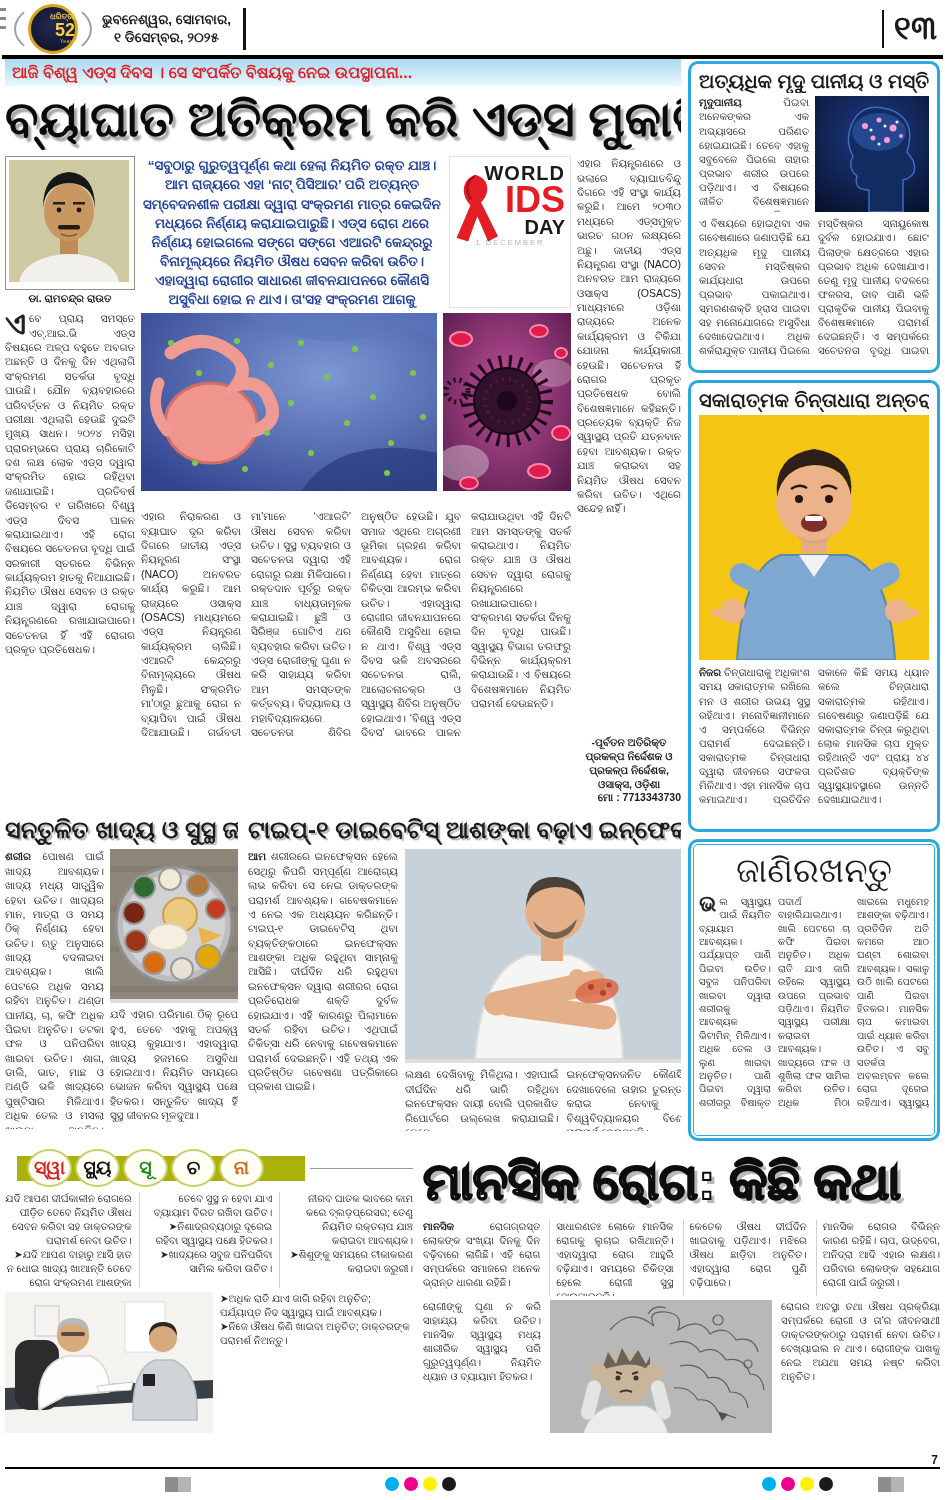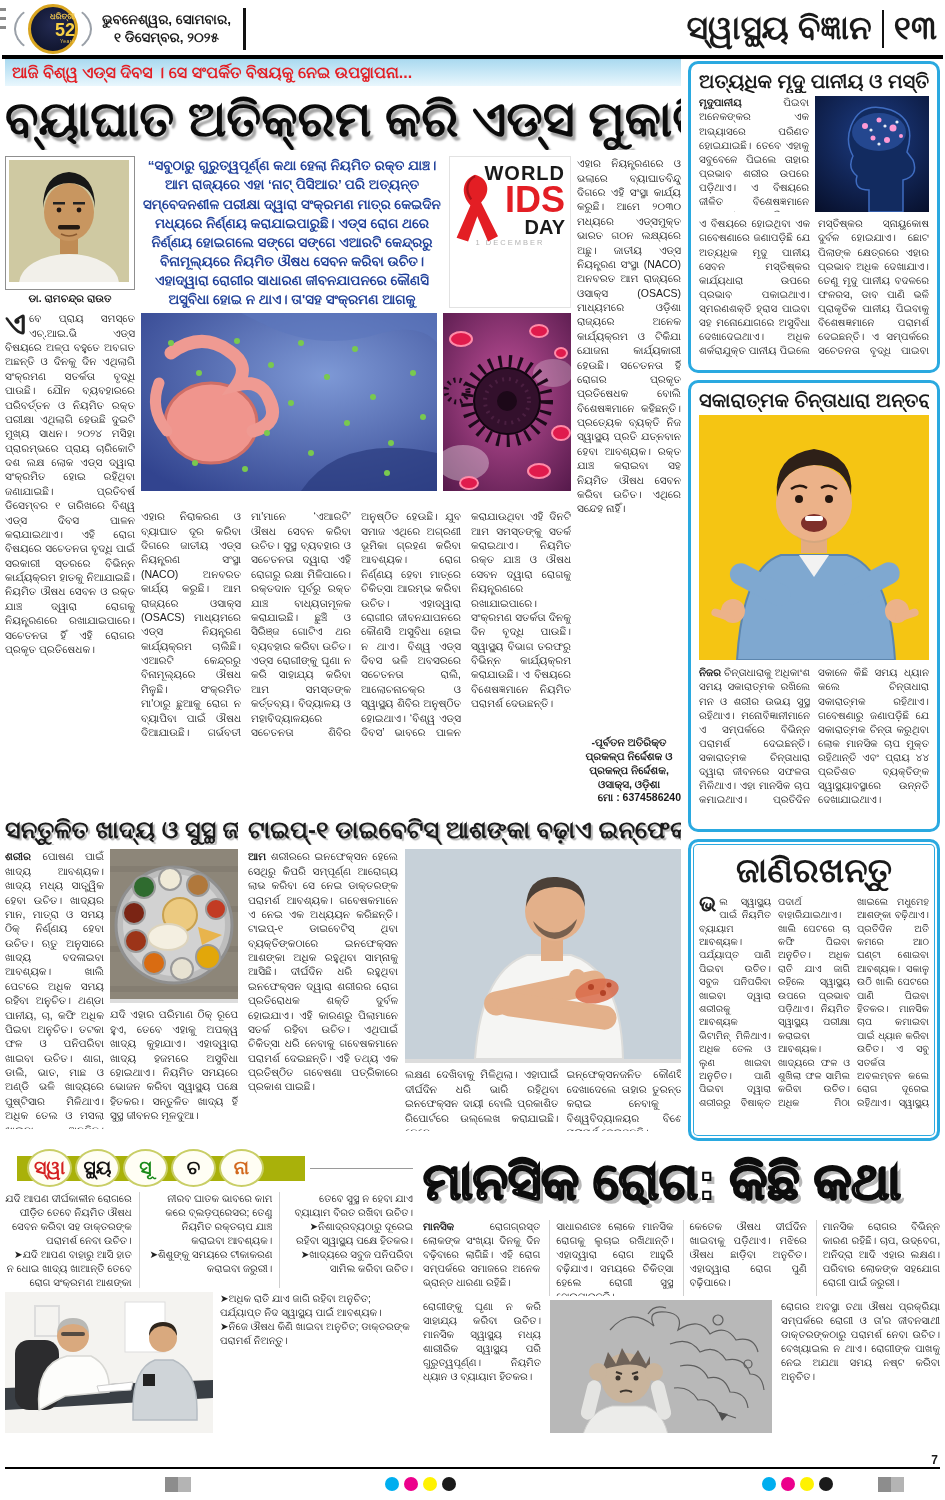--- a/index.html
+++ b/index.html
@@ -79,21 +79,21 @@
   
   .sb-box { border:3px solid #2aa9e0; border-radius:10px; background:#fff; padding:6px 8px; overflow:hidden; }
   .sb-headline { font-size:19.5px; font-weight:bold; text-align:center; line-height:1.2; white-space:nowrap; overflow:hidden; margin-bottom:3px; }
   .sb1 { height:312px; }
   .sb1-top { display:flex; gap:6px; }
   .sb1-top .bodytext { width:110px; flex:none; height:116px; font-size:10.3px; }
   .sb1-cols { margin-top:5px; height:142px; column-count:2; column-gap:8px; font-size:10.3px; }
   .sb2 { height:452px; }
   .sb2-cols { margin-top:6px; height:148px; column-count:2; column-gap:8px; font-size:10.3px; }
   .sb3 { height:302px; box-shadow:inset 0 0 0 2px #fff, inset 0 0 0 3px #2aa9e0; }
-  .sb3-headline { font-size:34px; font-weight:700; text-align:center; line-height:1.2; white-space:nowrap; overflow:hidden; margin:2px 0 4px; }
+  .sb3-headline { font-size:34px; font-weight:400; text-align:center; line-height:1.2; white-space:nowrap; overflow:hidden; margin:2px 0 4px; }
   .sb3-cols { height:218px; column-count:3; column-gap:7px; font-size:9.8px; }
 
   
   .bottom-row { display:flex; gap:10px; padding:8px 5px 0; height:292px; overflow:hidden; }
   .hi-sec { width:408px; flex:none; }
   .hi-bar { position:relative; height:38px; margin-bottom:5px; }
   .hi-bar-bg { position:absolute; left:12px; top:7px; width:288px; height:25px; background:#a9b10a; }
   .hi-rule { position:absolute; left:305px; right:0; top:19px; height:1px; background:#9a9a9a; }
   .hi-ovals { position:absolute; left:22px; top:0; display:flex; gap:3px; }
   .hi-oval { width:45px; height:38px; background:#fffef4; border:2px solid #c9ce66; border-radius:50%; display:flex; align-items:center; justify-content:center; font-size:19px; font-weight:800; }
@@ -140,21 +140,20 @@
         <span class="logo-num">52</span>
         <span class="logo-years">Years</span>
       </div>
     </div>
     <div class="dateline">
       <div>ଭୁବନେଶ୍ୱର, ସୋମବାର,</div>
       <div>୧ ଡିସେମ୍ବର, ୨୦୨୫</div>
     </div>
     <div class="mast-divider"></div>
     <div class="mast-right">
-      <span class="section-title">ସ୍ୱାସ୍ଥ୍ୟ ବିଜ୍ଞାନ</span>
       <span class="mast-vr"></span>
       <span class="page-no-odia">୧୩</span>
     </div>
   </div>
   <div class="mast-rule"></div>
 
   <div class="content">
 
     <div class="main-left">
 
@@ -266,21 +265,21 @@
               </svg>
             </div>
           </div>
 
           <div class="ma-body2 bodytext">ଏହାର ନିରାକରଣ ଓ ବ୍ୟାଘାତ ଦୂର କରିବା ଦିଗରେ ଜାତୀୟ ଏଡ୍ସ ନିୟନ୍ତ୍ରଣ ସଂସ୍ଥା (NACO) ଅନବରତ କାର୍ଯ୍ୟ କରୁଛି। ଆମ ରାଜ୍ୟରେ ଓସାକ୍ସ (OSACS) ମାଧ୍ୟମରେ ଏଡ୍ସ ନିୟନ୍ତ୍ରଣ କାର୍ଯ୍ୟକ୍ରମ ଚାଲିଛି। ଏଆରଟି କେନ୍ଦ୍ରରୁ ବିନାମୂଲ୍ୟରେ ଔଷଧ ମିଳୁଛି। ସଂକ୍ରମିତ ମା'ଠାରୁ ଛୁଆକୁ ରୋଗ ନ ବ୍ୟାପିବା ପାଇଁ ଔଷଧ ଦିଆଯାଉଛି। ଗର୍ଭବତୀ ମା'ମାନେ ‘ଏଆରଟି’ ଔଷଧ ସେବନ କରିବା ଉଚିତ। ସୁସ୍ଥ ବ୍ୟବହାର ଓ ସଚେତନତା ଦ୍ୱାରା ଏହି ରୋଗରୁ ରକ୍ଷା ମିଳିପାରେ। ରକ୍ତଦାନ ପୂର୍ବରୁ ରକ୍ତ ଯାଞ୍ଚ ବାଧ୍ୟତାମୂଳକ କରାଯାଇଛି। ଛୁଞ୍ଚି ଓ ସିରିଞ୍ଜ ଗୋଟିଏ ଥର ବ୍ୟବହାର କରିବା ଉଚିତ। ଏଡ୍ସ ରୋଗୀଙ୍କୁ ଘୃଣା ନ କରି ସାହାଯ୍ୟ କରିବା ଆମ ସମସ୍ତଙ୍କ କର୍ତ୍ତବ୍ୟ। ବିଦ୍ୟାଳୟ ଓ ମହାବିଦ୍ୟାଳୟରେ ସଚେତନତା ଶିବିର ଅନୁଷ୍ଠିତ ହେଉଛି। ଯୁବ ସମାଜ ଏଥିରେ ଅଗ୍ରଣୀ ଭୂମିକା ଗ୍ରହଣ କରିବା ଆବଶ୍ୟକ। ରୋଗ ନିର୍ଣ୍ଣୟ ହେବା ମାତ୍ରେ ଚିକିତ୍ସା ଆରମ୍ଭ କରିବା ଉଚିତ। ଏହାଦ୍ୱାରା ରୋଗୀର ଜୀବନଯାପନରେ କୌଣସି ଅସୁବିଧା ହୋଇ ନ ଥାଏ। ବିଶ୍ୱ ଏଡ୍ସ ଦିବସ ଭଳି ଅବସରରେ ସଚେତନତା ରାଲି, ଆଲୋଚନାଚକ୍ର ଓ ସ୍ୱାସ୍ଥ୍ୟ ଶିବିର ଅନୁଷ୍ଠିତ ହୋଇଥାଏ। ‘ବିଶ୍ୱ ଏଡ୍ସ ଦିବସ’ ଭାବରେ ପାଳନ କରାଯାଉଥିବା ଏହି ଦିନଟି ଆମ ସମସ୍ତଙ୍କୁ ସତର୍କ କରାଇଥାଏ। ନିୟମିତ ରକ୍ତ ଯାଞ୍ଚ ଓ ଔଷଧ ସେବନ ଦ୍ୱାରା ରୋଗକୁ ନିୟନ୍ତ୍ରଣରେ ରଖାଯାଇପାରେ। ସଂକ୍ରମଣ ସତର୍କତା ଦିନକୁ ଦିନ ବୃଦ୍ଧି ପାଉଛି। ସ୍ୱାସ୍ଥ୍ୟ ବିଭାଗ ତରଫରୁ ବିଭିନ୍ନ କାର୍ଯ୍ୟକ୍ରମ କରାଯାଉଛି। ଏ ବିଷୟରେ ବିଶେଷଜ୍ଞମାନେ ନିୟମିତ ପରାମର୍ଶ ଦେଉଛନ୍ତି।</div>
         </div>
 
         <div class="ma-right">
           <div class="bodytext grow">ଏହାର ନିୟନ୍ତ୍ରଣରେ ଓ ଭଲାରେ ବ୍ୟାଘାତବିନ୍ଦୁ ଦିଗରେ ଏହି ସଂସ୍ଥା କାର୍ଯ୍ୟ କରୁଛି। ଆମେ ୨୦୩୦ ମଧ୍ୟରେ ଏଡ୍ସମୁକ୍ତ ଭାରତ ଗଠନ ଲକ୍ଷ୍ୟରେ ଅଛୁ। ଜାତୀୟ ଏଡ୍ସ ନିୟନ୍ତ୍ରଣ ସଂସ୍ଥା (NACO) ଅନବରତ ଆମ ରାଜ୍ୟରେ ଓସାକ୍ସ (OSACS) ମାଧ୍ୟମରେ ଓଡ଼ିଶା ରାଜ୍ୟରେ ଅନେକ କାର୍ଯ୍ୟକ୍ରମ ଓ ଟିକିଯା ଯୋଜନା କାର୍ଯ୍ୟକାରୀ ହେଉଛି। ସଚେତନତା ହିଁ ରୋଗର ପ୍ରକୃତ ପ୍ରତିଷେଧକ ବୋଲି ବିଶେଷଜ୍ଞମାନେ କହିଛନ୍ତି। ପ୍ରତ୍ୟେକ ବ୍ୟକ୍ତି ନିଜ ସ୍ୱାସ୍ଥ୍ୟ ପ୍ରତି ଯତ୍ନବାନ ହେବା ଆବଶ୍ୟକ। ରକ୍ତ ଯାଞ୍ଚ କରାଇବା ସହ ନିୟମିତ ଔଷଧ ସେବନ କରିବା ଉଚିତ। ଏଥିରେ ସନ୍ଦେହ ନାହିଁ।</div>
           <div class="attribution">-ପୂର୍ବତନ ଅତିରିକ୍ତ ପ୍ରକଳ୍ପ ନିର୍ଦ୍ଦେଶକ ଓ ପ୍ରକଳ୍ପ ନିର୍ଦ୍ଦେଶକ, ଓସାକ୍ସ, ଓଡ଼ିଶା</div>
-          <div class="phone">ମୋ : 6374586240</div>
+          <div class="phone">ମୋ : 7713343730</div>
         </div>
       </div>
 
       <div class="row2">
         <div class="food-sec">
           <div class="sec-headline">ସନ୍ତୁଳିତ ଖାଦ୍ୟ ଓ ସୁସ୍ଥ ଜୀବନ</div>
           <div class="food-content">
             <div class="food-col1">
               <div class="bodytext">
                 <span class="leadword">ଶରୀର</span><span> ପୋଷଣ ପାଇଁ ଖାଦ୍ୟ ଆବଶ୍ୟକ। ଖାଦ୍ୟ ମଧ୍ୟ ସାତ୍ତ୍ୱିକ ହେବା ଉଚିତ। ଖାଦ୍ୟର ମାନ, ମାତ୍ରା ଓ ସମୟ ଠିକ୍ ନିର୍ଣ୍ଣୟ ହେବା ଉଚିତ। ଋତୁ ଅନୁସାରେ ଖାଦ୍ୟ ବଦଳାଇବା ଆବଶ୍ୟକ। ଖାଲି ପେଟରେ ଅଧିକ ସମୟ ରହିବା ଅନୁଚିତ। ଥଣ୍ଡା ପାନୀୟ, ଚା, କଫି ଅଧିକ ପିଇବା ଅନୁଚିତ। ତଟକା ଫଳ ଓ ପନିପରିବା ଖାଇବା ଉଚିତ। ଶାଗ, ଡାଲି, ଭାତ, ମାଛ ଓ ଅଣ୍ଡି ଭଳି ଖାଦ୍ୟରେ ପୁଷ୍ଟିସାର ମିଳିଥାଏ। ଅଧିକ ତେଲ ଓ ମସଲା ଖାଇବା ଅନୁଚିତ। ଗରିଷ୍ଠ ଖାଦ୍ୟ ରାତିରେ ନ ଖାଇବା ଭଲ।</span>
@@ -442,25 +441,25 @@
           <span class="hi-oval" style="color:#d42020">ସ୍ୱା</span>
           <span class="hi-oval" style="color:#111111">ସ୍ଥ୍ୟ</span>
           <span class="hi-oval" style="color:#1a8a1a">ସୂ</span>
           <span class="hi-oval" style="color:#111111">ଚ</span>
           <span class="hi-oval" style="color:#d2691e">ନା</span>
         </div>
       </div>
       <div class="hi-cols">
         <div class="bodytext">ଯଦି ଆପଣ ଦୀର୍ଘକାଳୀନ ରୋଗରେ ପୀଡ଼ିତ ତେବେ ନିୟମିତ ଔଷଧ ସେବନ କରିବା ସହ ଡାକ୍ତରଙ୍କ ପରାମର୍ଶ ନେବା ଉଚିତ।
 ➤ଯଦି ଆପଣ ବାହାରୁ ଆସି ହାତ ନ ଧୋଇ ଖାଦ୍ୟ ଖାଆନ୍ତି ତେବେ ରୋଗ ସଂକ୍ରମଣ ଆଶଙ୍କା ରହିଥାଏ।</div>
-        <div class="bodytext colrule" style="padding-left:6px;">ନୀରବ ଘାତକ ଭାବରେ କାମ କରେ ବ୍ଲଡ଼ପ୍ରେସର; ତେଣୁ ନିୟମିତ ରକ୍ତଚାପ ଯାଞ୍ଚ କରାଇବା ଆବଶ୍ୟକ।
-➤ଶିଶୁଙ୍କୁ ସମୟରେ ଟୀକାକରଣ କରାଇବା ଜରୁରୀ।</div>
         <div class="bodytext colrule" style="padding-left:6px;">ତେବେ ସୁସ୍ଥ ନ ହେବା ଯାଏ ବ୍ୟାୟାମ ବିରତ ରଖିବା ଉଚିତ।
 ➤ନିଶାଦ୍ରବ୍ୟଠାରୁ ଦୂରେଇ ରହିବା ସ୍ୱାସ୍ଥ୍ୟ ପକ୍ଷେ ହିତକର।
 ➤ଖାଦ୍ୟରେ ସବୁଜ ପନିପରିବା ସାମିଲ କରିବା ଉଚିତ।</div>
+        <div class="bodytext colrule" style="padding-left:6px;">ନୀରବ ଘାତକ ଭାବରେ କାମ କରେ ବ୍ଲଡ଼ପ୍ରେସର; ତେଣୁ ନିୟମିତ ରକ୍ତଚାପ ଯାଞ୍ଚ କରାଇବା ଆବଶ୍ୟକ।
+➤ଶିଶୁଙ୍କୁ ସମୟରେ ଟୀକାକରଣ କରାଇବା ଜରୁରୀ।</div>
       </div>
       <div class="hi-bottom">
         <div class="img-box" style="width:208px;flex:none;">
           <svg width="208" height="148" viewBox="0 0 208 148">
             <rect width="208" height="148" fill="#f4f3f0"></rect>
             <rect x="120" y="10" width="40" height="50" fill="#fff" stroke="#ddd"></rect>
             <rect x="30" y="14" width="24" height="30" fill="none" stroke="#ddd" stroke-width="2"></rect>
             <path d="M0,96 L208,88 V106 L0,118 Z" fill="#3a3f45"></path>
             <rect x="10" y="48" width="44" height="70" rx="14" fill="#2c2c2e"></rect>
             <path d="M34,118 Q30,72 62,64 L86,64 Q106,74 104,100 L60,104 Z" fill="#fdfdfb" stroke="#d8d8d4" stroke-width="1.5"></path>

